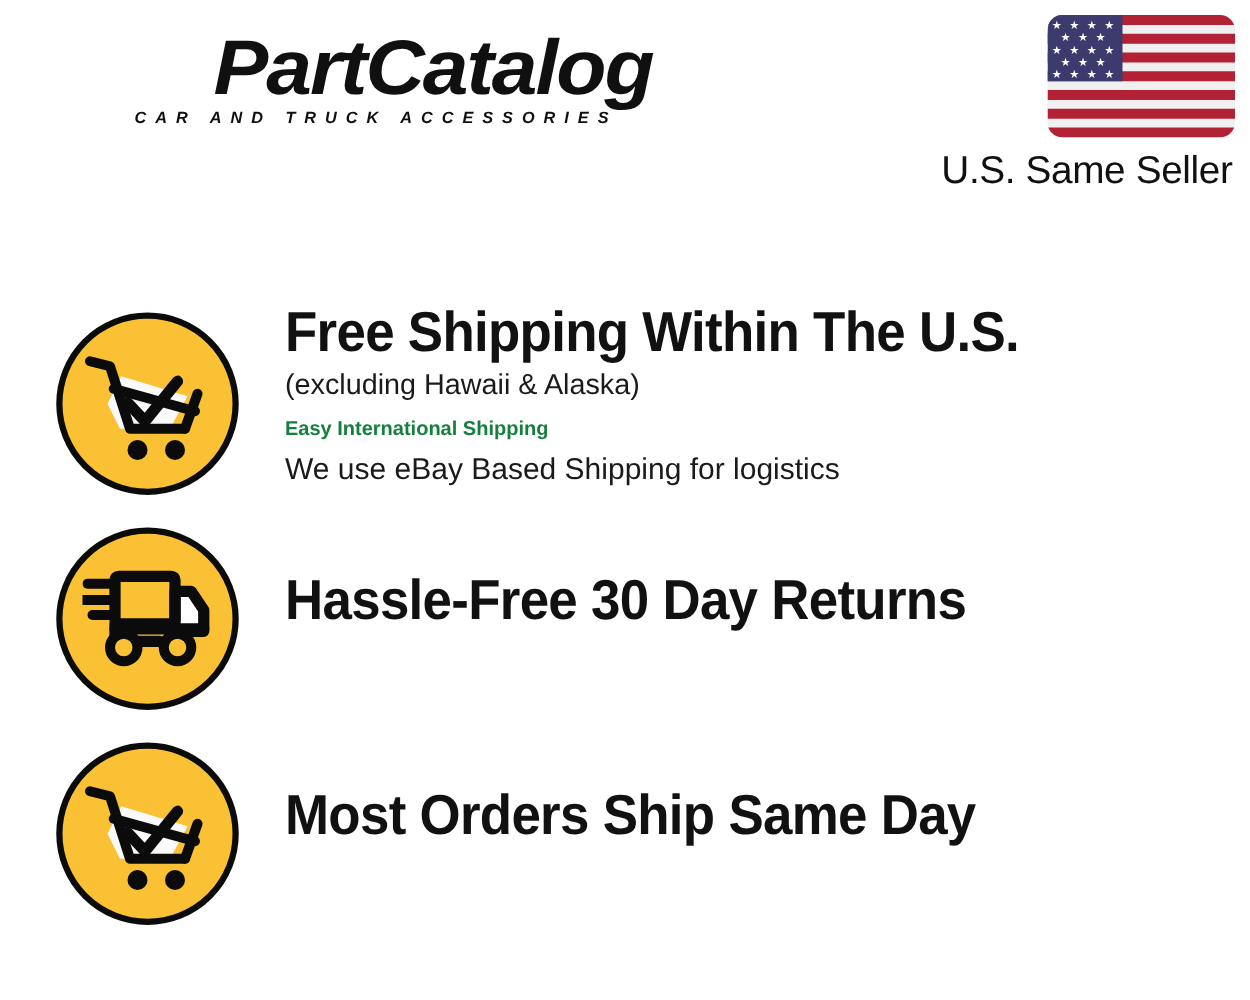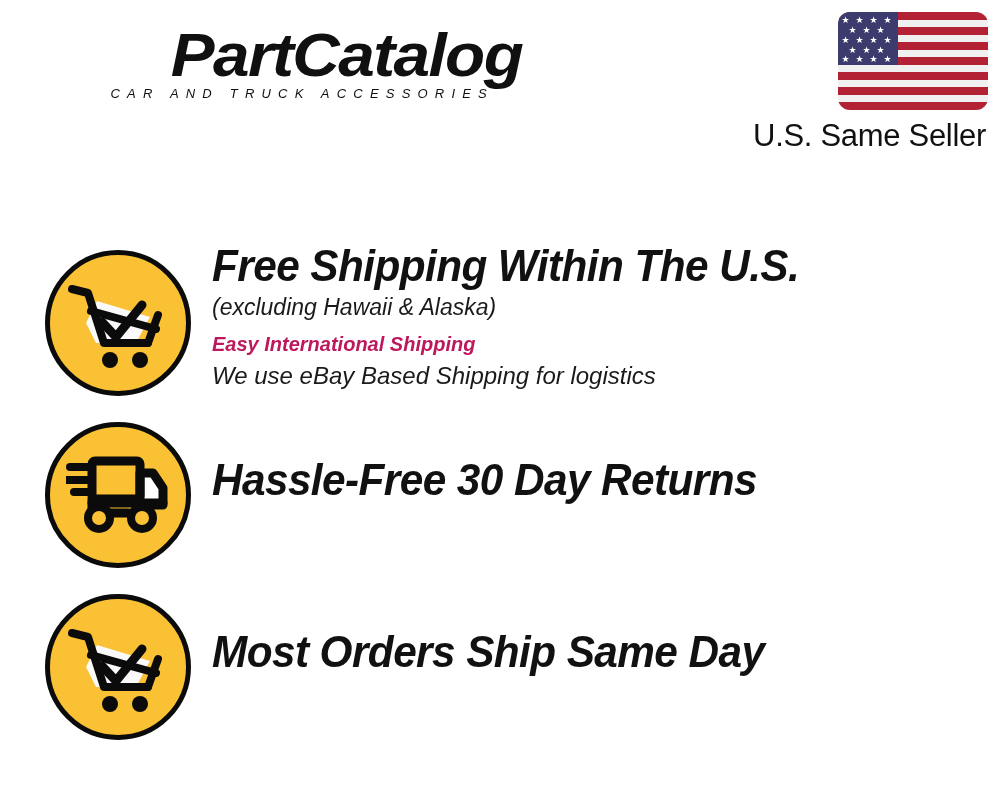--- a/index.html
+++ b/index.html
@@ -43,21 +43,21 @@
     line-height: 66px;
     letter-spacing: -1.5px;
     color: #101010;
     white-space: nowrap;
     transform: scaleX(1.06);
     transform-origin: left center;
   }
   #logo-tagline {
     margin-top: -2px;
     font-family: "Liberation Sans", "DejaVu Sans", sans-serif;
-    font-weight: 400;
+    font-weight: 700;
     font-style: italic;
     font-size: 13px;
     letter-spacing: 7.2px;
     color: #101010;
     white-space: nowrap;
     padding-left: 46px;
   }
 
   
   #flag-badge {
@@ -127,47 +127,46 @@
   }
   .badge-circle svg {
     position: absolute;
     left: 50%;
     top: 50%;
     transform: translate(-50%, -50%);
   }
 
   .feature-text {
     position: absolute;
-    left: 212px;
+    left: 228px;
     top: 0;
     width: 760px;
-    font-style: italic;
   }
   .feature-headline {
     font-size: 45px;
     font-weight: 700;
     letter-spacing: -0.6px;
     line-height: 52px;
     color: #111111;
     white-space: nowrap;
     transform: scaleX(0.94);
     transform-origin: left center;
   }
   .feature-sub {
     font-size: 23px;
     font-weight: 400;
     line-height: 31px;
     color: #1a1a1a;
     white-space: nowrap;
   }
   .feature-sub-strong {
-    font-size: 20px;
+    font-size: 16px;
     font-weight: 700;
     line-height: 30px;
-    color: #be185d;
+    color: #15803d;
     white-space: nowrap;
   }
   .feature-sub-2 {
     font-size: 24px;
     font-weight: 400;
     line-height: 33px;
     color: #1a1a1a;
     white-space: nowrap;
   }
   #row-0 .feature-text { top: 0px; }

